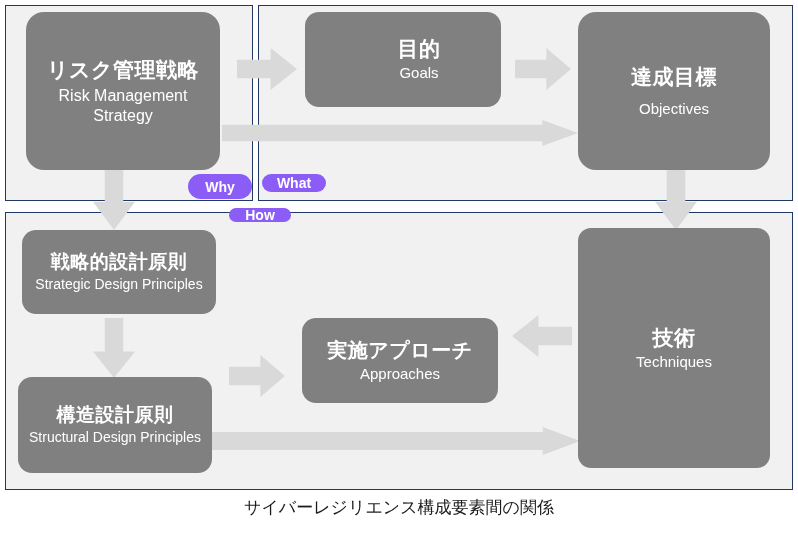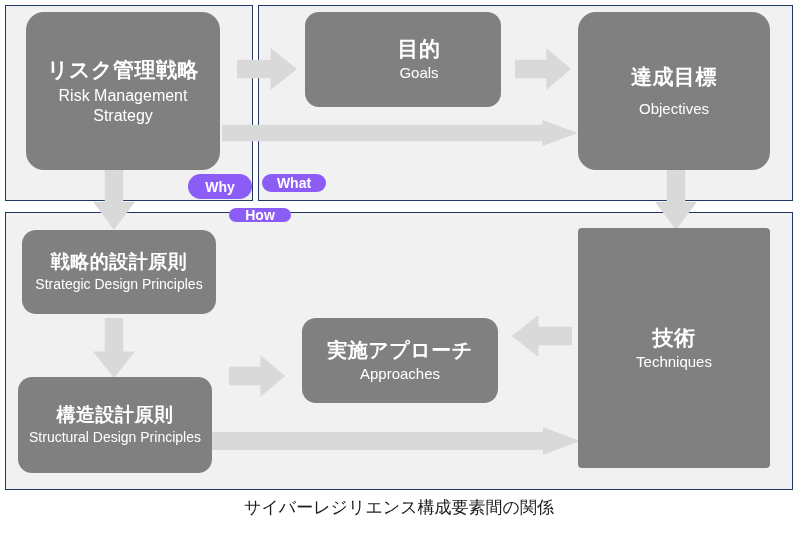--- a/index.html
+++ b/index.html
@@ -71,21 +71,21 @@
   #node-strategic .en  { font-size: 14px; margin-top: 2px; }
 
   #node-structural     { left: 18px;  top: 377px; width: 194px; height: 96px; }
   #node-structural .jp { font-size: 19px; }
   #node-structural .en { font-size: 14px; margin-top: 2px; }
 
   #node-approaches     { left: 302px; top: 318px; width: 196px; height: 85px; }
   #node-approaches .jp { font-size: 20px; }
   #node-approaches .en { font-size: 15px; margin-top: 3px; }
 
-  #node-techniques     { left: 578px; top: 228px; width: 192px; height: 240px; border-radius: 4px; }
+  #node-techniques     { left: 578px; top: 228px; width: 192px; height: 240px; border-radius: 13px; }
   #node-techniques .jp { font-size: 21px; }
   #node-techniques .en { font-size: 15px; margin-top: 3px; }
 
   
   .arrow {
     position: absolute;
     background: #d9d9d9;
     z-index: 2;
   }
   .arrow.right {

